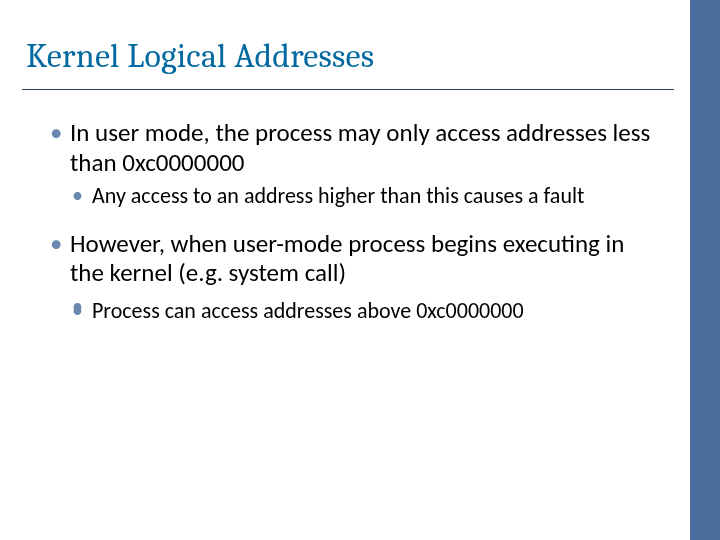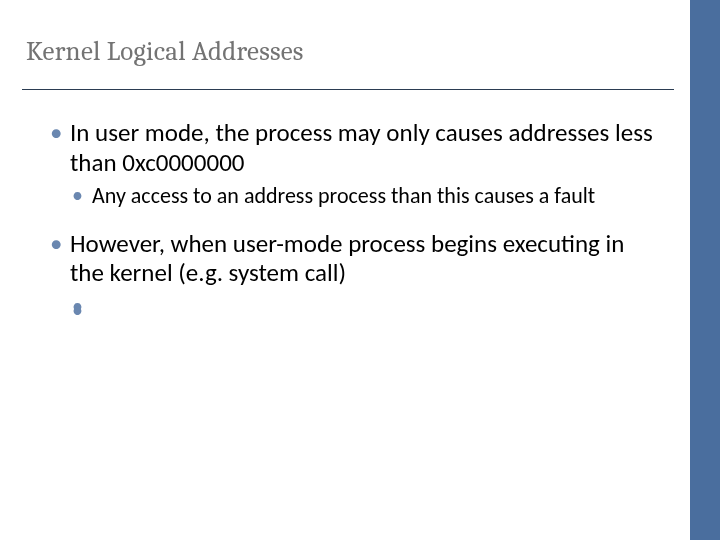--- a/index.html
+++ b/index.html
@@ -25,22 +25,22 @@
     width: 30px;
     height: 540px;
     background: #4a6e9e;
   }
   .title {
     position: absolute;
     top: 36px;
     left: 26px;
     right: 50px;
     font-family: "Cambria", "Georgia", serif;
-    font-size: 27px;
-    color: #737373;
+    font-size: 34px;
+    color: #0369a1;
     font-weight: 400;
     letter-spacing: 0.2px;
   }
   .title-rule {
     position: absolute;
     top: 89px;
     left: 22px;
     width: 652px;
     height: 0;
     border-top: 1px solid #2b3c52;
@@ -93,37 +93,38 @@
 <div class="slide">
   <div class="side-bar"></div>
 
   <div class="title">Kernel Logical Addresses</div>
   <div class="title-rule"></div>
 
   <div class="body">
 
     <div class="lvl1">
       <span class="bullet1">•</span>
-      <span>In user mode, the process may only causes addresses less than 0xc0000000</span>
+      <span>In user mode, the process may only access addresses less than 0xc0000000</span>
     </div>
 
     <div class="lvl2">
       <span class="bullet2">•</span>
-      <span>Any access to an address process than this causes a fault</span>
+      <span>Any access to an address higher than this causes a fault</span>
     </div>
 
     <div class="gap"></div>
 
     <div class="lvl1">
       <span class="bullet1">•</span>
       <span>However, when user-mode process begins executing in the kernel (e.g. system call)</span>
     </div>
 
     <div class="lvl2">
       <span class="bullet2">•</span>
     </div>
 
     <div class="lvl2">
       <span class="bullet2">•</span>
+      <span>Process can access addresses above 0xc0000000</span>
     </div>
 
   </div>
 </div>
 
 </body></html>

